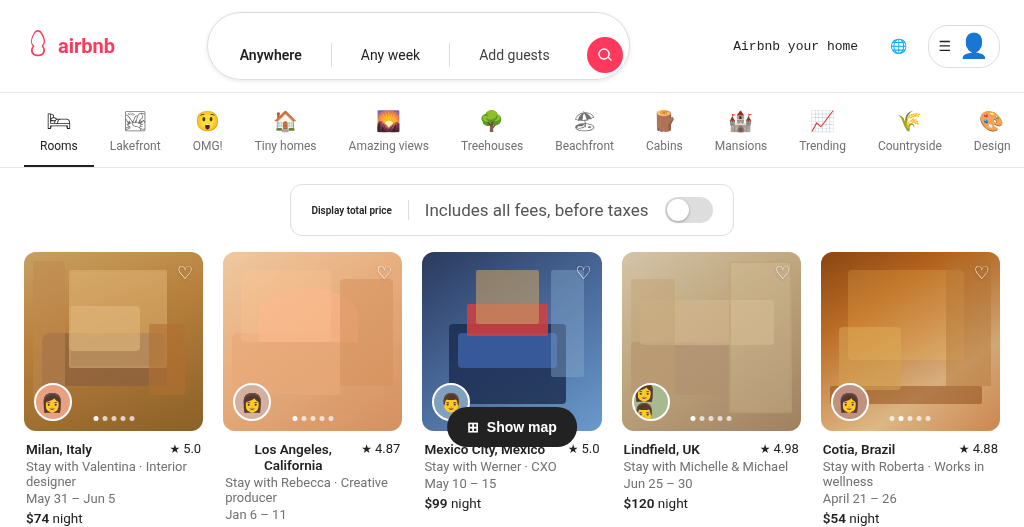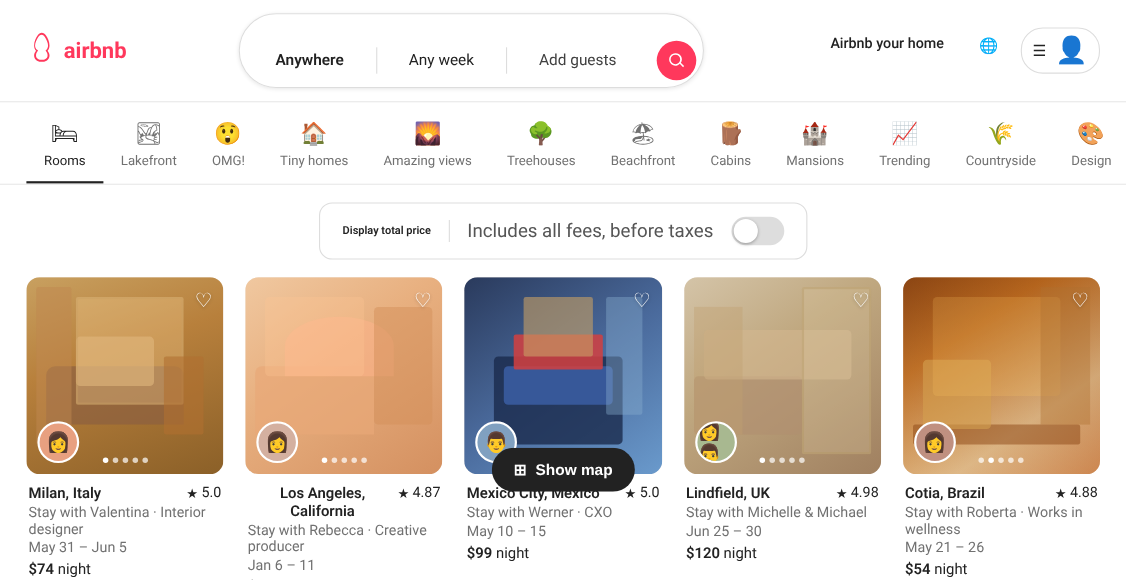--- a/index.html
+++ b/index.html
@@ -57,21 +57,23 @@
       display: flex;
       align-items: center;
       justify-content: center;
       cursor: pointer;
       margin-left: 8px;
     }
     .search-btn svg { width: 16px; height: 16px; fill: white; }
 
     .header-right {
       display: flex;
+      align-items: center;
       gap: 12px;
+      font-family: Liberation Mono, monospace;
     }
     .host-link {
       font-size: 13px;
       font-weight: 500;
       cursor: pointer;
       padding: 8px 12px;
       border-radius: 20px;
     }
     .globe-btn {
       padding: 8px;
@@ -509,21 +511,21 @@
       </div>
       <div class="listing-info">
       <div class="listing-top">
         <span class="listing-location">Cotia, Brazil</span>
         <span class="listing-rating">
           <span class="star">★</span>
           <span>4.88</span>
         </span>
       </div>
       <div class="listing-host">Stay with Roberta · Works in wellness</div>
-      <div class="listing-dates">May 21 – 26</div>
+      <div class="listing-dates">April 21 – 26</div>
       <div class="listing-price">
         <strong>$54</strong>
         <span> night</span>
       </div>
     </div>
     </div>
   </div>
 
 <button class="show-map-btn">
   <span>⊞</span>

